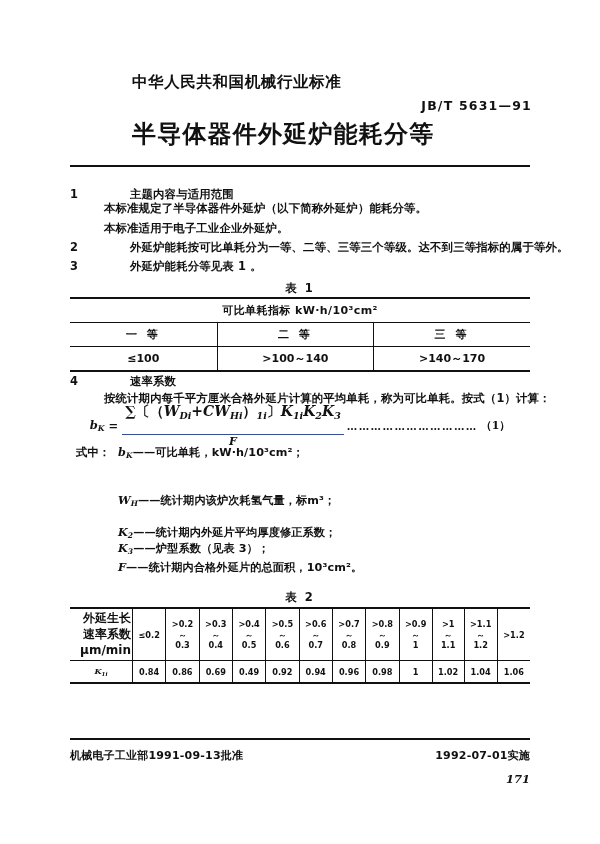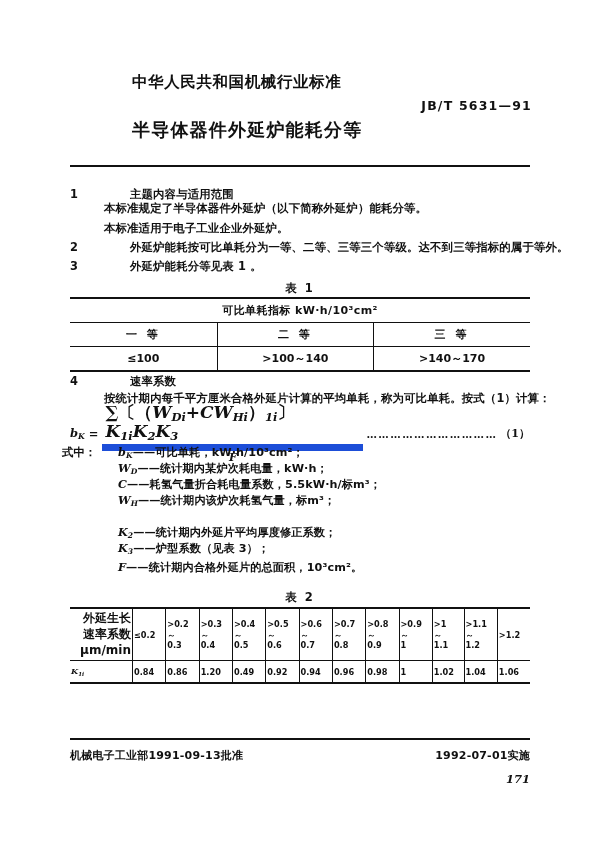--- a/index.html
+++ b/index.html
@@ -32,21 +32,21 @@
   .std-code {
     position: absolute;
     right: 68px; top: 98px;
     font-size: 12.5px;
     font-weight: bold;
     letter-spacing: 1.2px;
   }
   .std-title {
     position: absolute;
     left: 132px; top: 118px;
-    font-size: 18px;
+    font-size: 24px;
     font-weight: bold;
     letter-spacing: 1.2px;
   }
   .header-rule {
     position: absolute;
     left: 70px; top: 165px;
     width: 460px;
     height: 2.2px;
     background: #111;
   }
@@ -130,41 +130,41 @@
     justify-content: center;
   }
   .frm-lhs { margin-right: 4px; }
   .frac {
     display: inline-flex;
     flex-direction: column;
     align-items: center;
     line-height: 1.05;
   }
   .frac .num {
-    border-bottom: 7px solid #1d4ed8;
-    padding: 0 3px 1px 3px;
-    font-size: 17px;
+    border-bottom: 1px solid #1d4ed8;
+    padding: 0 3px 13px 3px;
+    font-size: 14px;
   }
   .frac .den {
     padding-top: 1px;
     font-size: 11px;
   }
   .dots {
     font-style: normal;
     letter-spacing: 1.4px;
     margin: 0 3px;
     font-size: 10.5px;
   }
   .eqnum { font-style: normal; font-size: 11px; }
   sub { font-size: 0.68em; vertical-align: -0.28em; }
 
   
   .def-label {
     position: absolute;
-    left: 62px;
+    left: 76px;
     font-size: 11.4px;
     font-weight: bold;
   }
   .def-item {
     position: absolute;
     left: 118px;
     font-size: 11.2px;
     font-weight: bold;
     white-space: nowrap;
     letter-spacing: 0.1px;
@@ -178,21 +178,21 @@
   .t2 {
     position: absolute;
     left: 70px;
     width: 460px;
     border-collapse: collapse;
     font-size: 8.2px;
     font-weight: bold;
     font-family: "DejaVu Sans", "Liberation Sans", sans-serif;
   }
   .t2 td {
-    text-align: left;
+    text-align: center;
     border-left: 1px solid #111;
     padding: 0;
     line-height: 1.25;
   }
   .t2 td.first { border-left: none; }
   .t2 tr.hdr td {
     border-top: 2.2px solid #111;
     border-bottom: 1px solid #111;
     padding: 2px 1px;
     vertical-align: middle;
@@ -296,22 +296,20 @@
         <span class="den">F</span>
       </span>
       <span class="dots">……………………………</span>
       <span class="eqnum">（1）</span>
     </div>
   </div>
 
   <div class="def-label" style="top:445px">式中：</div>
 
   <div class="def-item" style="top:445px"><span class="sym">b</span><sub class="sym">K</sub><span>——</span><span>可比单耗，kW·h/10³cm²；</span></div>
-  <div class="def-item" style="top:461px"><span class="sym">W</span><sub class="sym">D</sub><span>——</span><span>统计期内某炉次耗电量，kW·h；</span></div>
-  <div class="def-item" style="top:477px"><span class="sym">C</span><sub class="sym"></sub><span>——</span><span>耗氢气量折合耗电量系数，5.5kW·h/标m³；</span></div>
   <div class="def-item" style="top:493px"><span class="sym">W</span><sub class="sym">H</sub><span>——</span><span>统计期内该炉次耗氢气量，标m³；</span></div>
   <div class="def-item" style="top:525px"><span class="sym">K</span><sub class="sym">2</sub><span>——</span><span>统计期内外延片平均厚度修正系数；</span></div>
   <div class="def-item" style="top:541px"><span class="sym">K</span><sub class="sym">3</sub><span>——</span><span>炉型系数（见表 3）；</span></div>
   <div class="def-item" style="top:560px"><span class="sym">F</span><sub class="sym"></sub><span>——</span><span>统计期内合格外延片的总面积，10³cm²。</span></div>
 
   <div class="tbl-caption" style="top:590px">表  2</div>
 
   <table class="t2" style="top:607px">
     <tbody>
       <tr class="hdr">
@@ -378,21 +376,21 @@
         <td>
             <span class="rng">&gt;1.2</span>
             <span class="rng tilde"></span>
             <span class="rng"></span>
           </td>
       </tr>
       <tr class="krow">
         <td class="first"><span class="sym">K</span><sub class="sym">1i</sub></td>
         <td>0.84</td>
         <td>0.86</td>
-        <td>1.20</td>
+        <td>0.69</td>
         <td>0.49</td>
         <td>0.92</td>
         <td>0.94</td>
         <td>0.96</td>
         <td>0.98</td>
         <td>1</td>
         <td>1.02</td>
         <td>1.04</td>
         <td>1.06</td>
       </tr>

